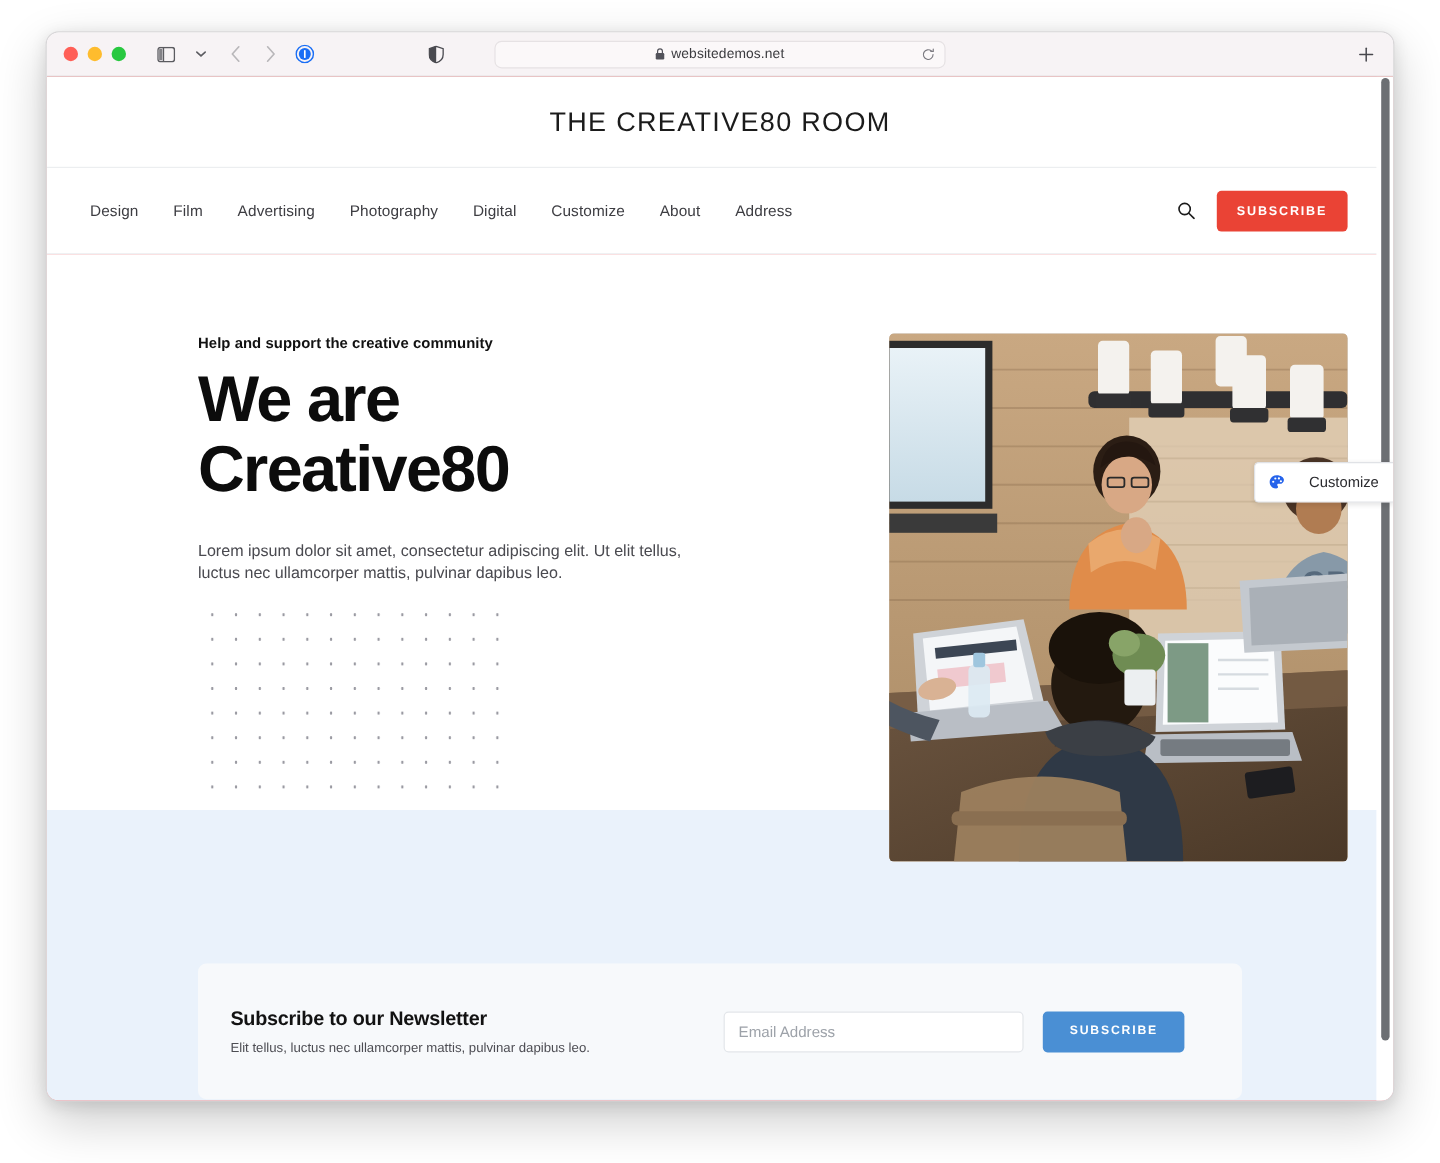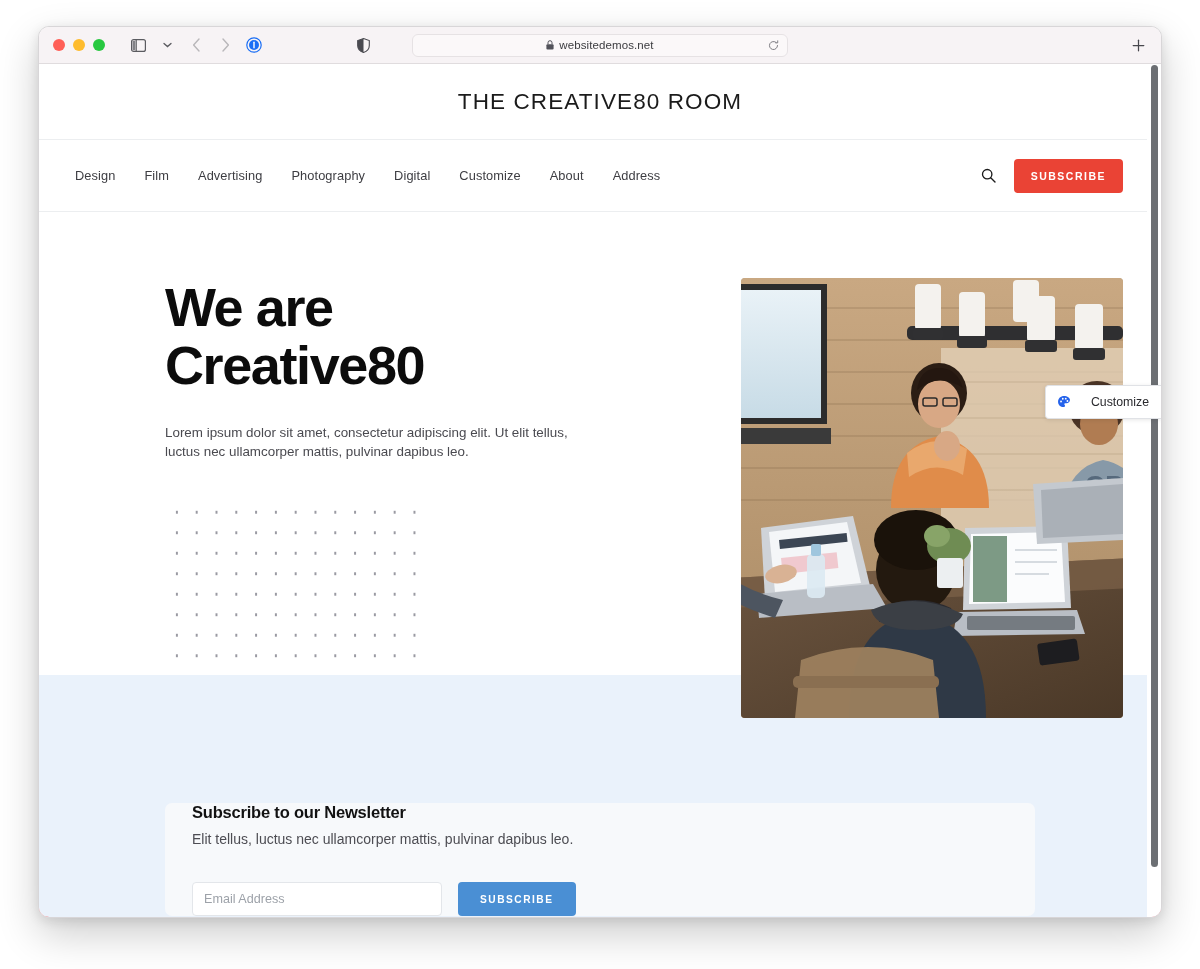--- a/index.html
+++ b/index.html
@@ -221,35 +221,34 @@
   
   .news-wrap {
     position: relative;
     padding: 85px 38px 0 126px;
   }
   .news-card {
     background: #f7f9fb;
     border-radius: 7px;
     height: 113px;
     display: flex;
-    align-items: flex-start;
+    align-items: center;
     padding: 0 48px 0 27px;
     max-width: 870px;
-    flex-direction: column;
   }
   .news-left { flex: 1; }
   .news-h {
     font-size: 16.5px;
     font-weight: 700;
     color: #121212;
     letter-spacing: -0.2px;
     margin-bottom: 9px;
   }
   .news-p {
-    font-size: 14px;
+    font-size: 11px;
     color: #4d4d53;
   }
   .news-form { display: flex; align-items: center; gap: 16px; }
   .email-input {
     width: 250px;
     height: 34px;
     border: 1px solid #e3e6ea;
     border-radius: 4px;
     background: #fff;
     padding: 0 11px;
@@ -419,20 +418,21 @@
         <button class="subscribe-top">SUBSCRIBE</button>
       </div>
     </nav>
 
     <section class="hero">
       <div class="band"></div>
       <div class="dots-deco"></div>
 
       <div class="hero-inner">
         <div class="hero-left">
+          <div class="eyebrow">Help and support the creative community</div>
           <h2 class="hero-h1">
             <span>We are</span><br>
             <span>Creative80</span>
           </h2>
           <p class="hero-p">Lorem ipsum dolor sit amet, consectetur adipiscing elit. Ut elit tellus, luctus nec ullamcorper mattis, pulvinar dapibus leo.</p>
         </div>
 
         <div class="hero-right">
           <div class="hero-img">
             <svg viewBox="0 0 382 440" preserveAspectRatio="xMidYMid slice">

